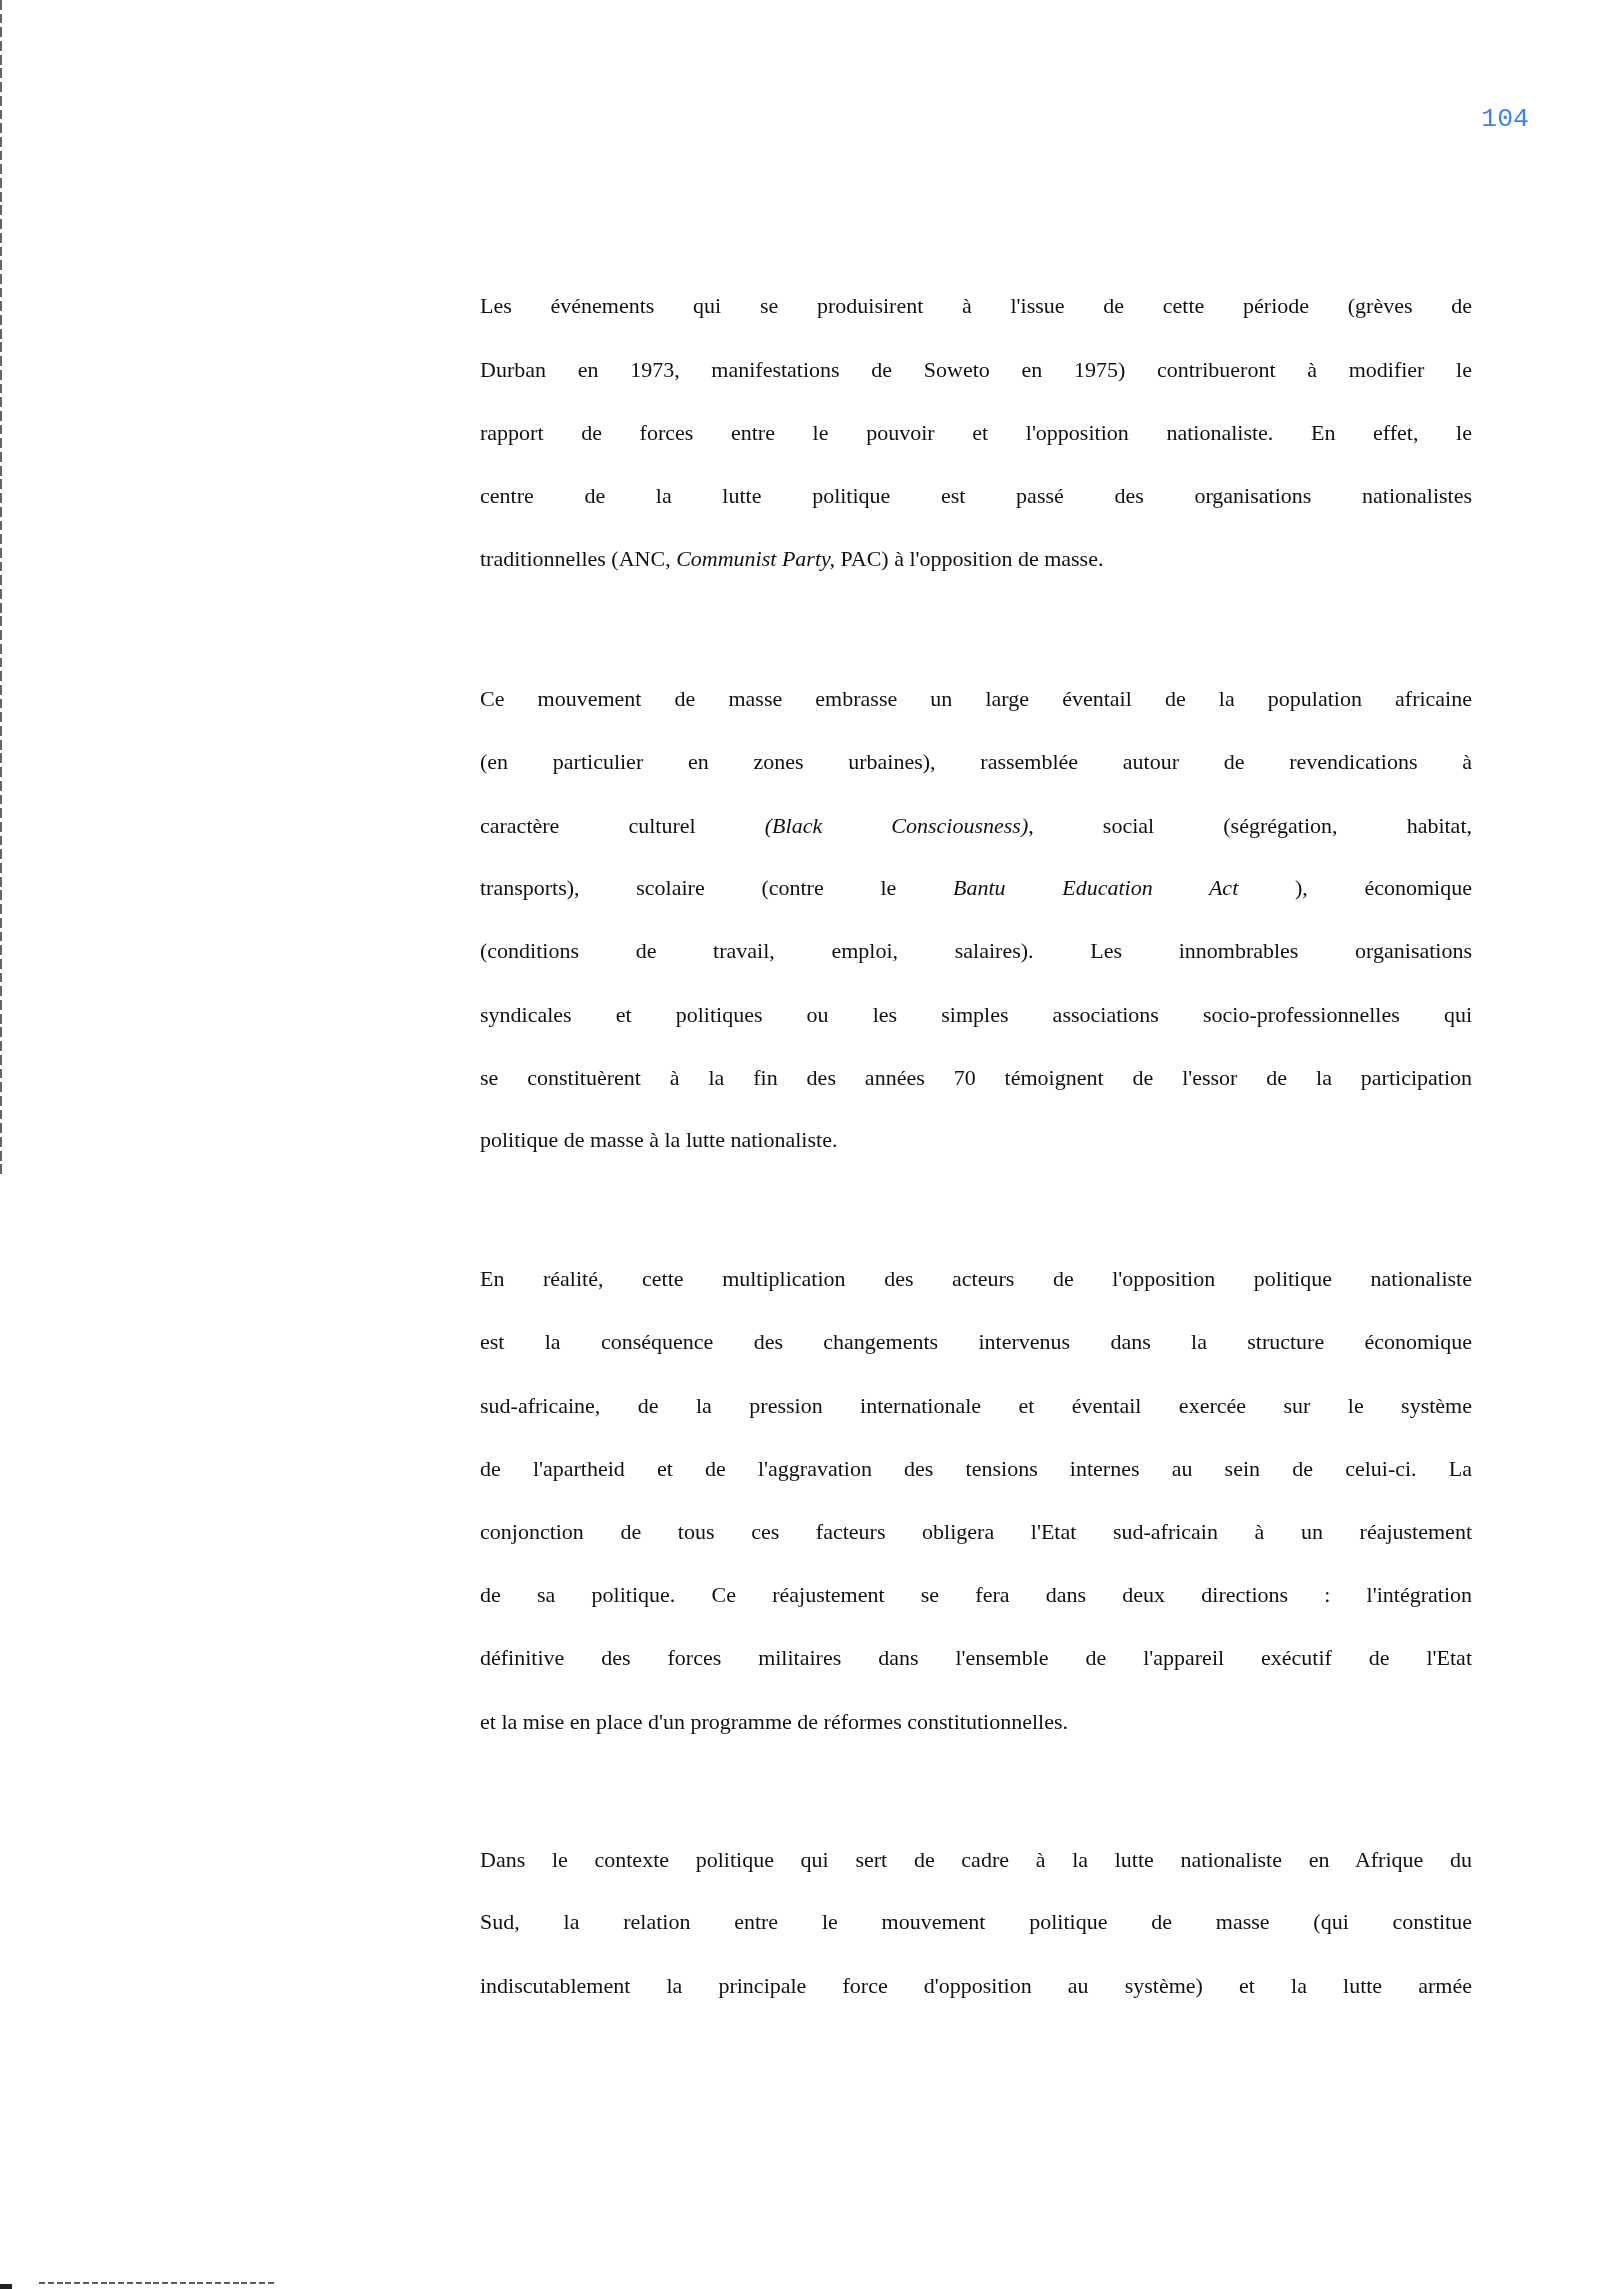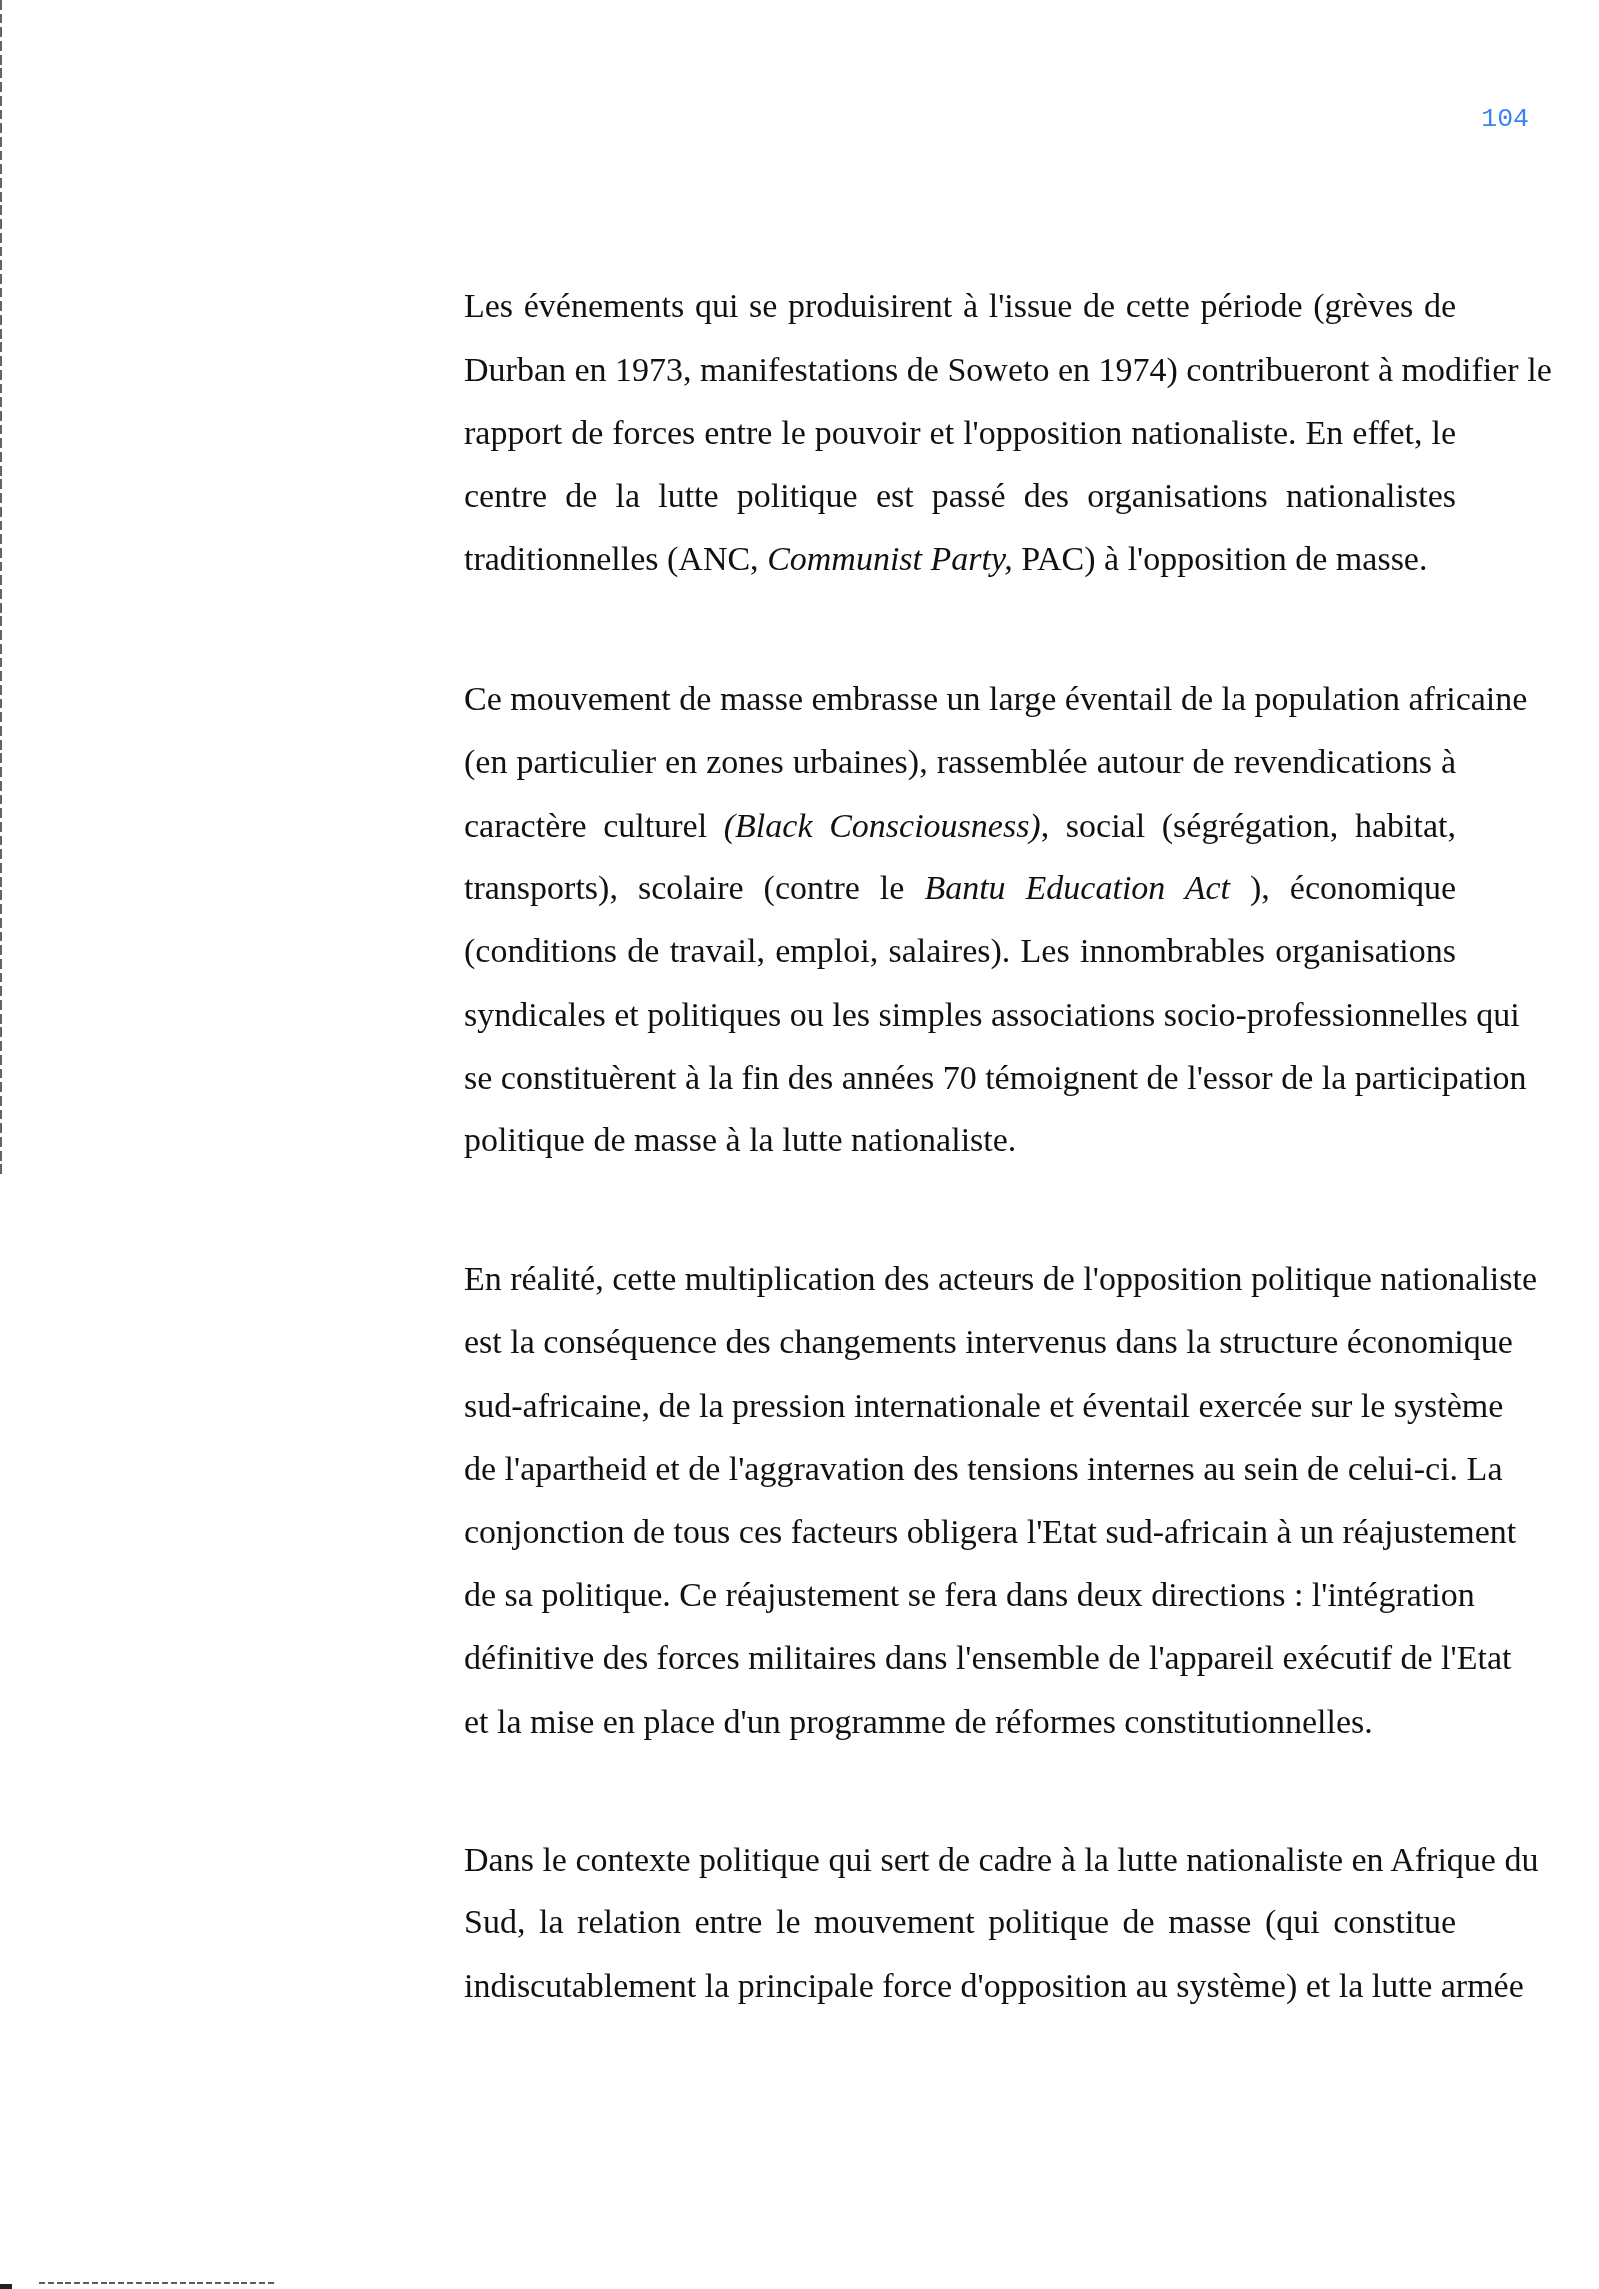--- a/index.html
+++ b/index.html
@@ -1,42 +1,42 @@
 <!DOCTYPE html>
 <html><head>
 <meta charset="utf-8">
 <style>
   html, body { margin: 0; padding: 0; background: #ffffff; }
   body { width: 1600px; height: 2290px; position: relative; overflow: hidden;
          font-family: "Liberation Serif", "DejaVu Serif", serif; color: #111; }
   .page-number { position: absolute; left: 1451px; top: 104px; width: 78px; text-align: right;
          font-family: Liberation Mono, monospace; font-size: 26.5px; color: #3b82f6; }
-  .line { position: absolute; left: 464px; width: 992px; height: 39px;
-          font-size: 34px; line-height: 39px; white-space: nowrap;
+  .line { position: absolute; left: 480px; width: 992px; height: 39px;
+          font-size: 22px; line-height: 39px; white-space: nowrap;
           text-align: justify; text-align-last: justify; }
   .line.last { text-align-last: left; }
   .line i { }
   .scan-left { position: absolute; left: 0; top: 0; width: 2px; height: 1176px;
           background: repeating-linear-gradient(to bottom, #222 0 9.8px, transparent 9.8px 13.7px); opacity: .7; }
   .scan-bottom { position: absolute; left: 39px; top: 2282px; width: 235px; height: 2px;
           background: repeating-linear-gradient(to right, #333 0 5.9px, transparent 5.9px 8.8px); opacity: .8; }
   .scan-bottom2 { position: absolute; left: 0; top: 2284px; width: 11.8px; height: 5.9px; background: #222; }
 </style>
 </head>
 <body>
 
 <div class="scan-left"></div>
 <div class="scan-bottom"></div>
 <div class="scan-bottom2"></div>
 
 <div class="page-number">104</div>
 
 <div>
   <div class="line" style="top:286px">Les événements qui se produisirent à l'issue de cette période (grèves de</div>
-  <div class="line" style="top:350px">Durban en 1973, manifestations de Soweto en 1974) contribueront à modifier le</div>
+  <div class="line" style="top:350px">Durban en 1973, manifestations de Soweto en 1975) contribueront à modifier le</div>
   <div class="line" style="top:413px">rapport de forces entre le pouvoir et l'opposition nationaliste. En effet, le</div>
   <div class="line" style="top:476px">centre de la lutte politique est passé des organisations nationalistes</div>
   <div class="line last" style="top:539px"><span>traditionnelles (ANC, </span><i>Communist Party,</i><span> PAC) à l'opposition de masse.</span></div>
 </div>
 
 <div>
   <div class="line" style="top:679px">Ce mouvement de masse embrasse un large éventail de la population africaine</div>
   <div class="line" style="top:742px">(en particulier en zones urbaines), rassemblée autour de revendications à</div>
   <div class="line" style="top:806px"><span>caractère culturel </span><i>(Black Consciousness)</i><span>, social (ségrégation, habitat,</span></div>
   <div class="line" style="top:868px"><span>transports), scolaire (contre le </span><i>Bantu Education Act</i><span> ), économique</span></div>

